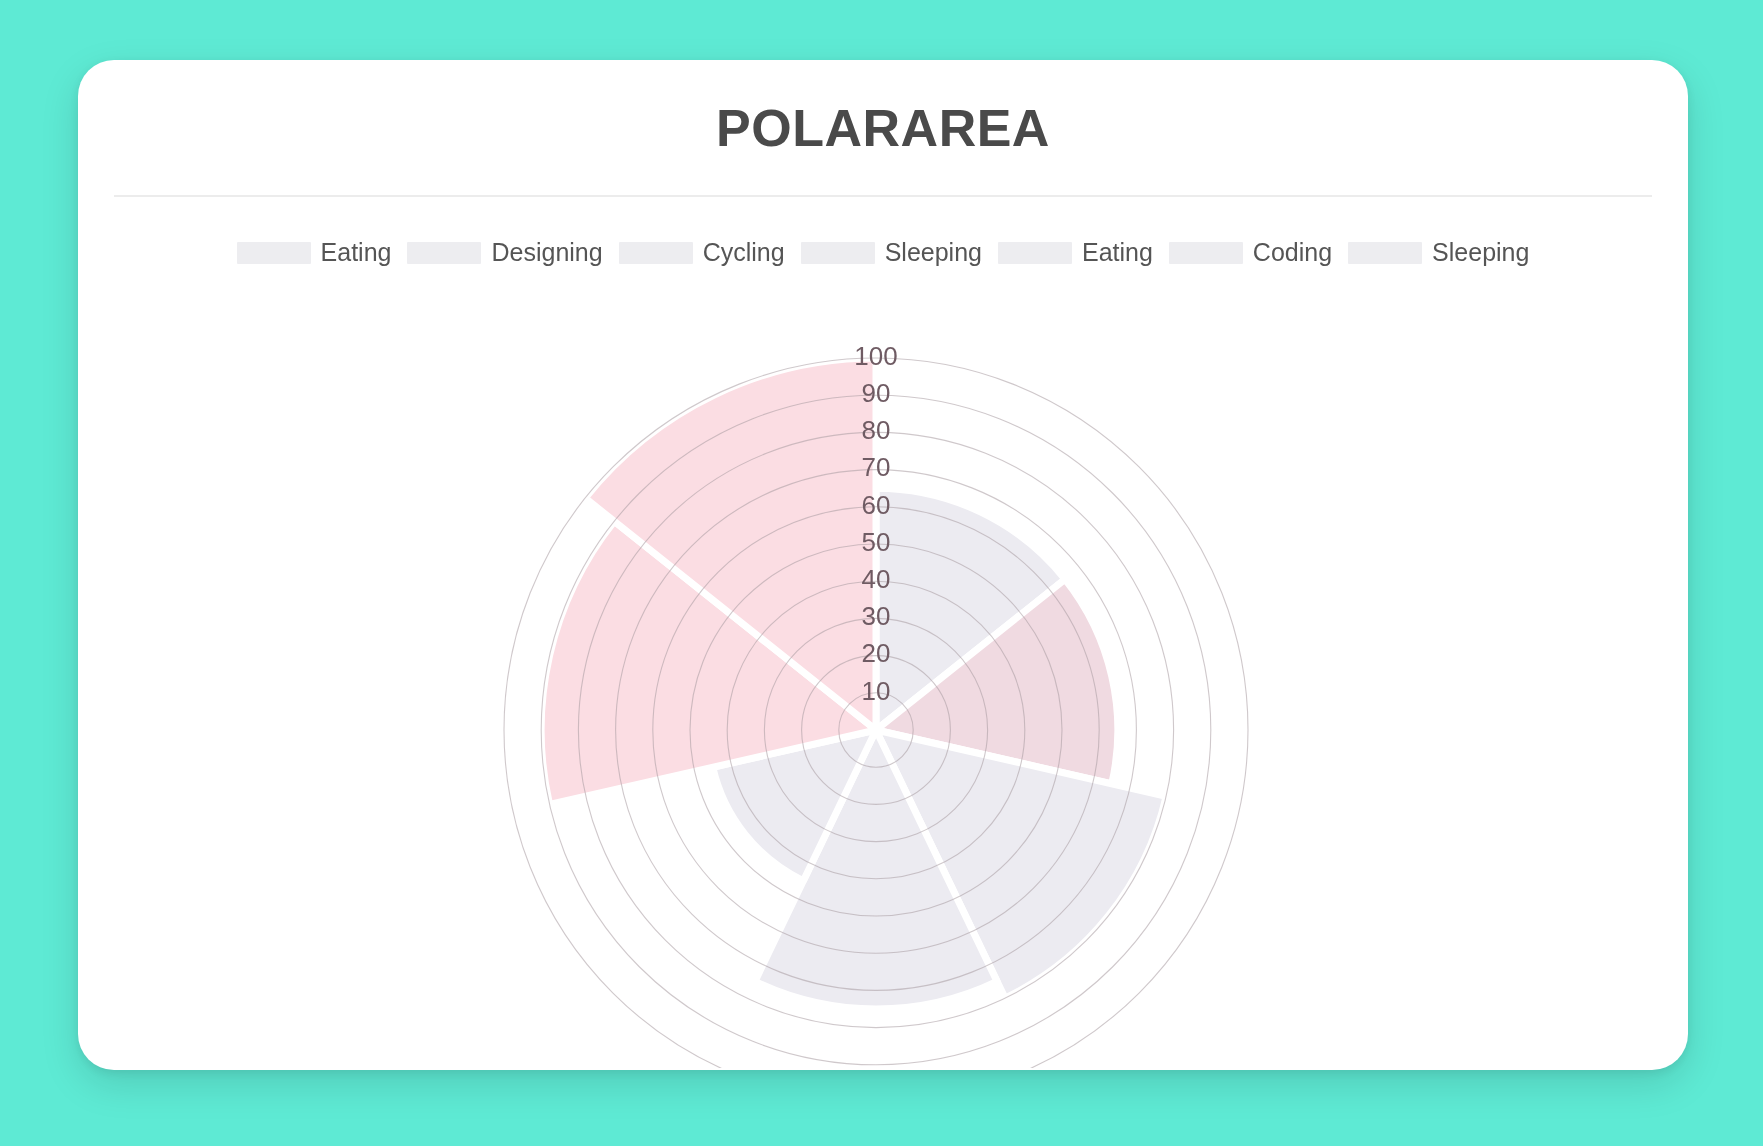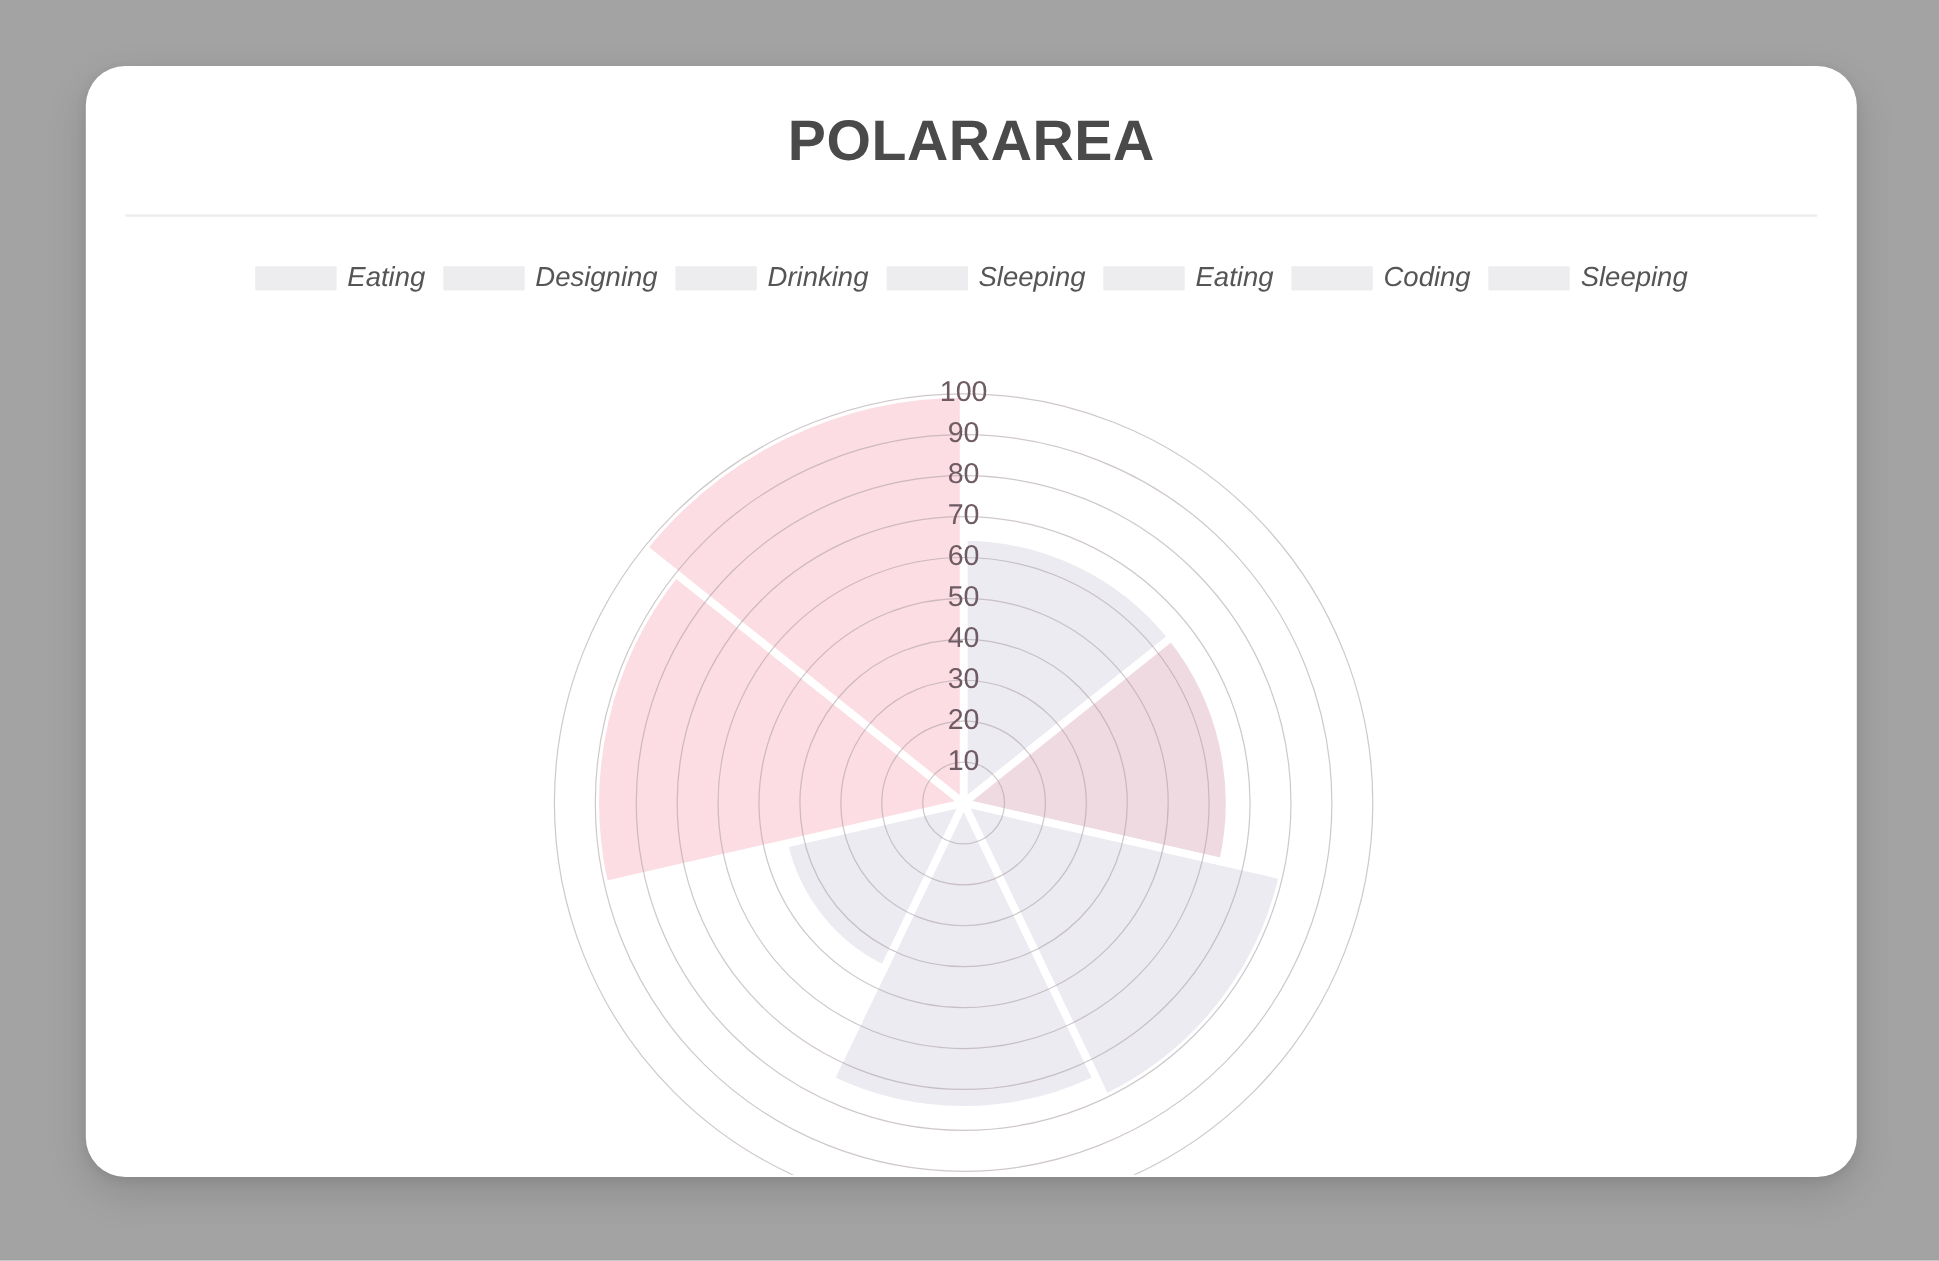--- a/index.html
+++ b/index.html
@@ -2,21 +2,21 @@
 <html><head>
 <meta charset="utf-8">
 <style>
   html,body{margin:0;padding:0;}
   body{
     width:1763px;height:1146px;
     background:#ffffff;
     font-family:"Liberation Sans", sans-serif;
     overflow:hidden;
   }
-  #stage{position:relative;width:1763px;height:1146px;background:#a3a3a3;}
+  #stage{position:relative;width:1763px;height:1146px;background:#5eead4;}
 
   
   .card{
     position:absolute;
     left:78px;top:60px;
     width:1610px;height:1010px;
     background:#ffffff;
     border-radius:36px;
     box-shadow:0 14px 38px rgba(0,0,0,.13), 0 3px 10px rgba(0,0,0,.07);
   }
@@ -44,21 +44,20 @@
     display:flex;
     justify-content:center;
     align-items:center;
     gap:0px;
   }
   .legend-item{
     display:flex;
     align-items:center;
     margin:0 8px;
     cursor:pointer;
-    font-style:italic;
   }
   .legend-swatch{
     width:74px;height:22px;
     background:#ededf0;
     margin-right:10px;
     border-radius:1px;
   }
   .legend-label{
     font-size:25px;
     color:#555555;
@@ -95,21 +94,21 @@
         <div class="legend-item">
           <span class="legend-swatch" style="background: rgb(237, 237, 240);"></span>
           <span class="legend-label">Eating</span>
         </div>
         <div class="legend-item">
           <span class="legend-swatch" style="background: rgb(237, 237, 240);"></span>
           <span class="legend-label">Designing</span>
         </div>
         <div class="legend-item">
           <span class="legend-swatch" style="background: rgb(237, 237, 240);"></span>
-          <span class="legend-label">Drinking</span>
+          <span class="legend-label">Cycling</span>
         </div>
         <div class="legend-item">
           <span class="legend-swatch" style="background: rgb(237, 237, 240);"></span>
           <span class="legend-label">Sleeping</span>
         </div>
         <div class="legend-item">
           <span class="legend-swatch" style="background: rgb(237, 237, 240);"></span>
           <span class="legend-label">Eating</span>
         </div>
         <div class="legend-item">

